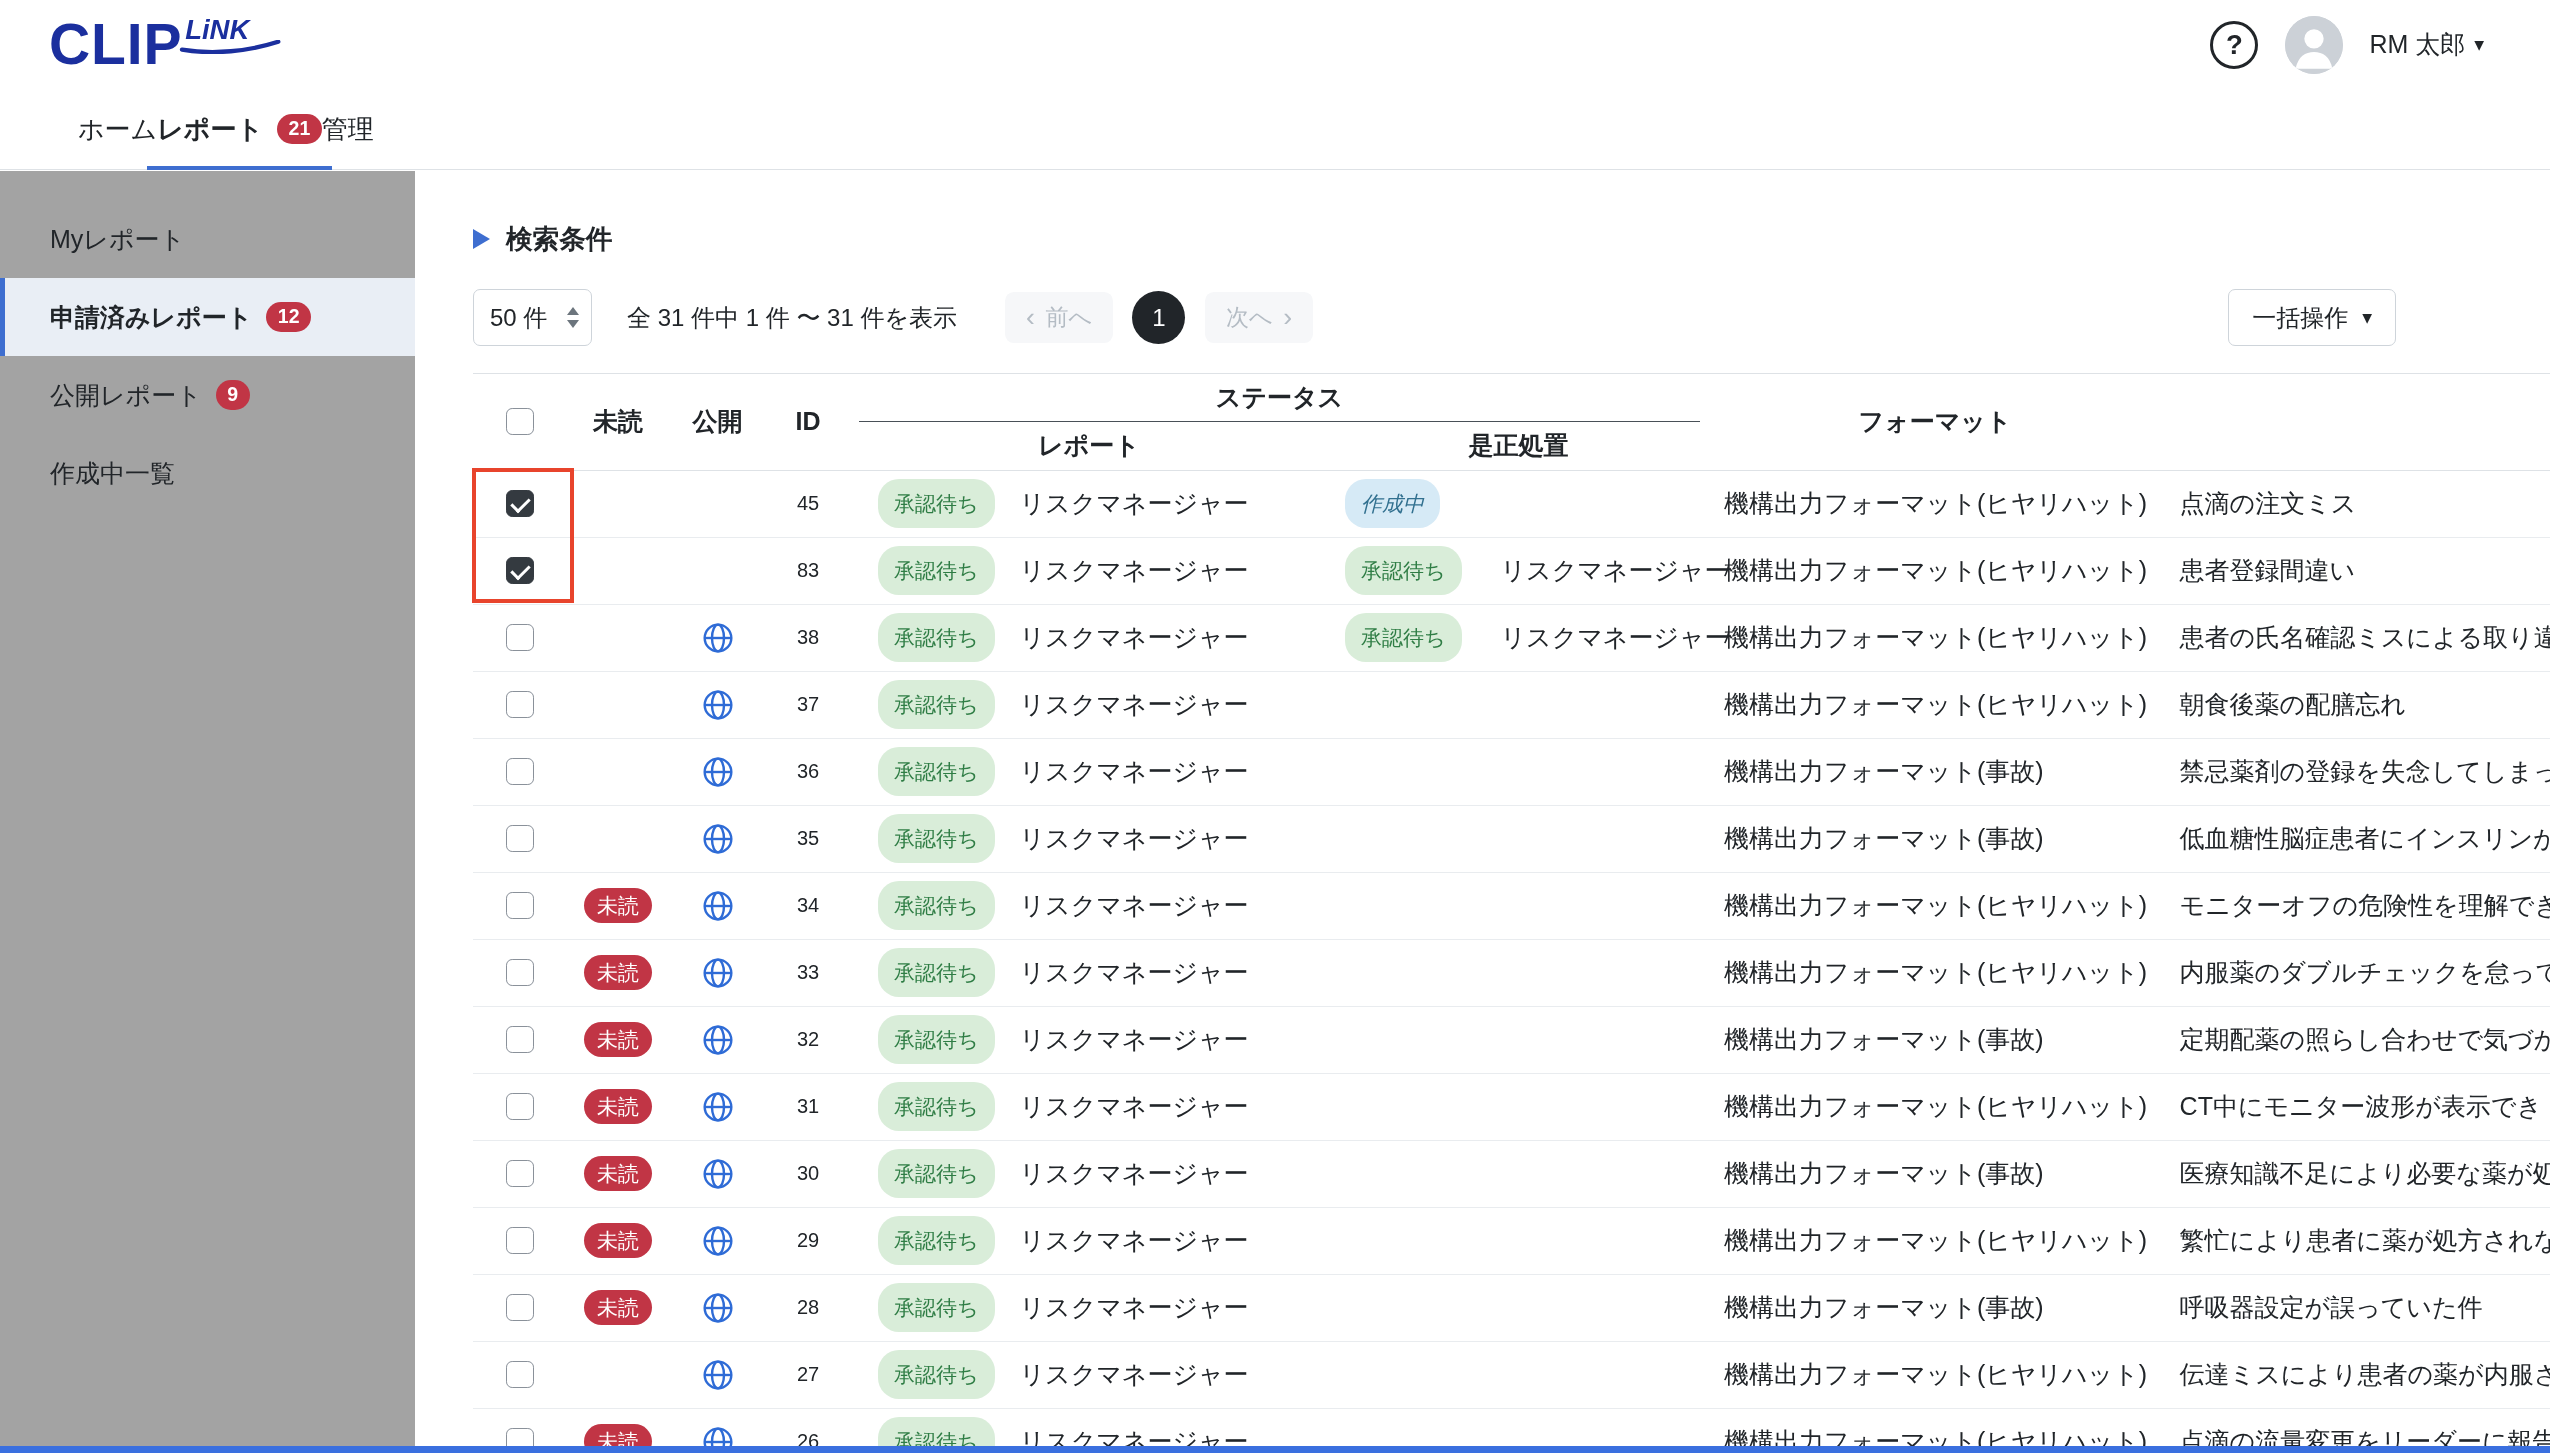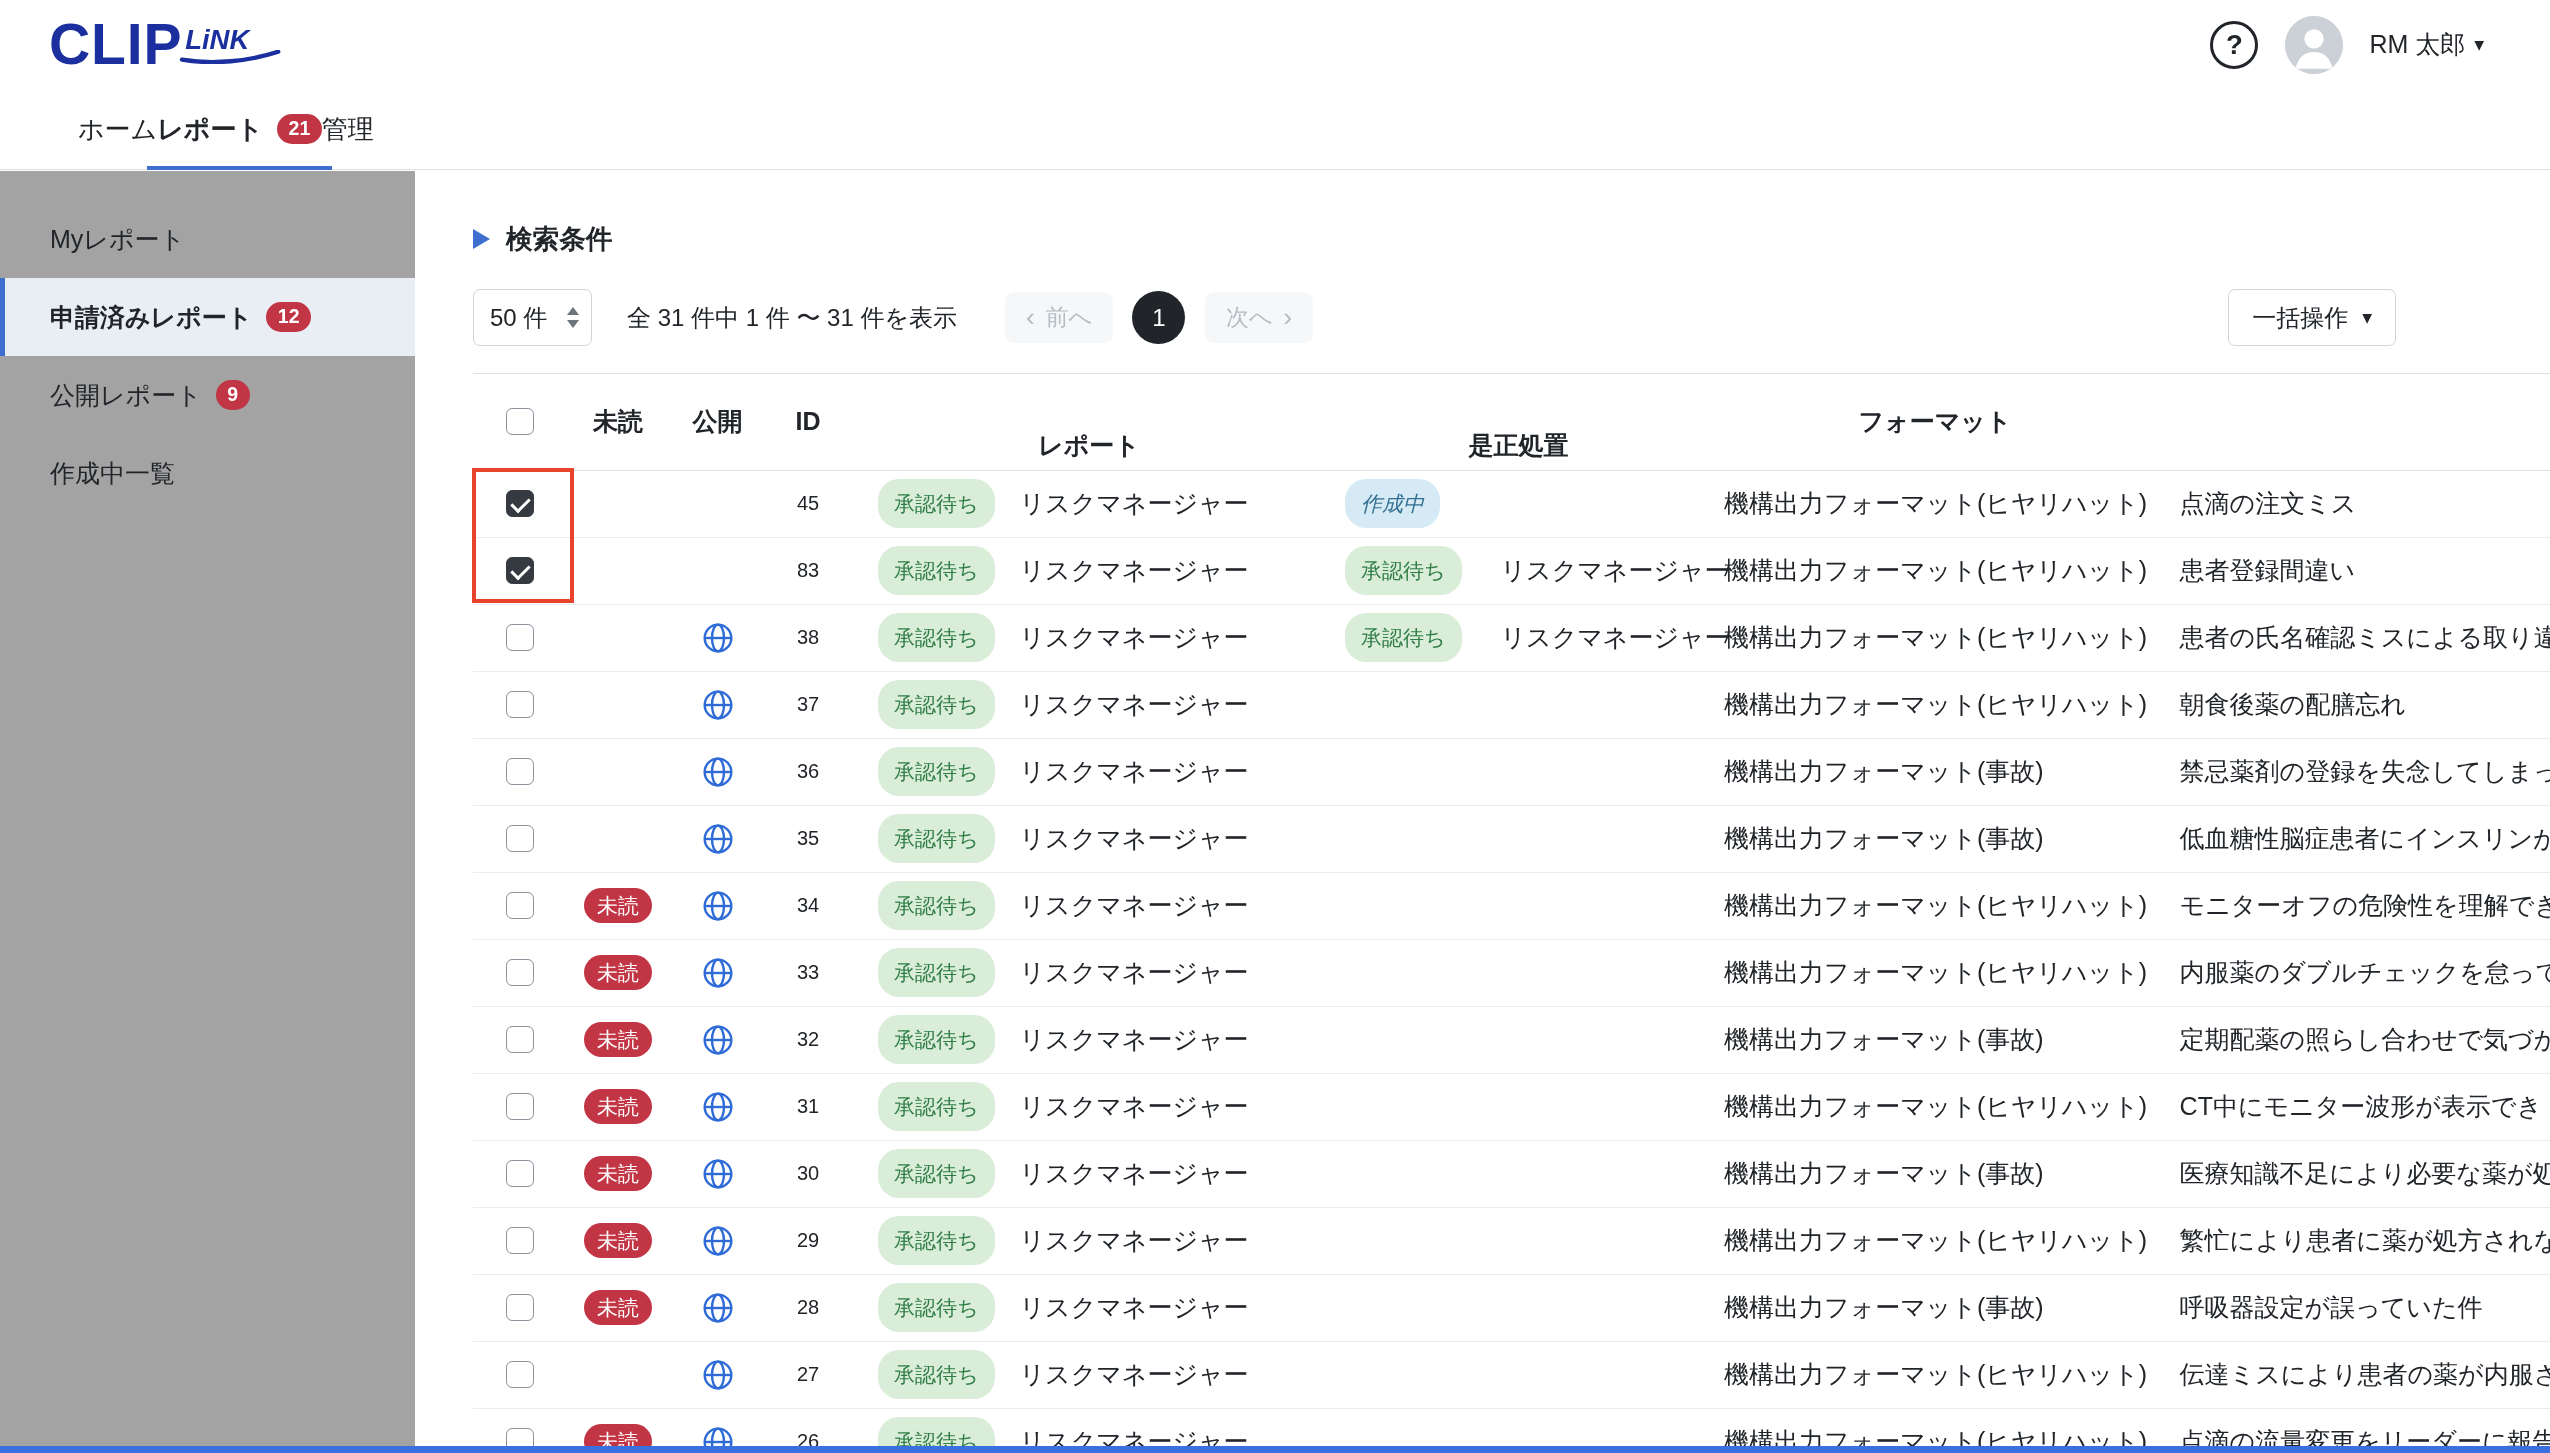--- a/index.html
+++ b/index.html
@@ -2,21 +2,21 @@
 <html style="font-size:14px"><head>
 <meta charset="utf-8">
 <style>
   * { margin:0; padding:0; box-sizing:border-box; }
   html,body { width:2550px; height:1453px; }
   body { font-family:"Liberation Sans","DejaVu Sans",sans-serif; background:#fff; color:#212529; }
   .page { position:relative; width:2550px; height:1453px; overflow:hidden; background:#fff; }
 
   
   .topbar { height:89px; display:flex; align-items:center; padding:0 66px 0 49px; }
-  .logo { display:flex; align-items:center; cursor:pointer; }
+  .logo { display:flex; align-items:flex-start; cursor:pointer; }
   .logo-clip { font-size:57px; font-weight:800; color:#1b2f9e; letter-spacing:0.9px; line-height:1; }
   .logo-link { position:relative; font-size:27.5px; font-weight:800; font-style:italic; color:#1b2f9e; margin-left:2.7px; line-height:1; padding-bottom:8.9px; }
   .logo-swoosh { position:absolute; left:-7px; bottom:-1.8px; }
   .topbar-right { margin-left:auto; display:flex; align-items:center; gap:26.6px; }
   .help-btn { width:48px; height:48px; border:3.5px solid #212529; border-radius:50%; display:flex; align-items:center; justify-content:center; font-weight:700; font-size:27.5px; color:#212529; cursor:pointer; }
   .avatar { width:58px; height:58px; border-radius:50%; overflow:hidden; background:#ccd1d7; }
   .user-name { font-size:25px; display:flex; align-items:center; gap:8.9px; cursor:pointer; }
   .caret { font-size:19.5px; color:#212529; }
 
   
@@ -174,20 +174,21 @@
     </div>
 
     <div class="table">
       <div class="thead grid-cols">
         <div class="th" style="grid-row:1/3; grid-column:1;">
           <span class="cb"></span>
         </div>
         <div class="th" style="grid-row:1/3; grid-column:2;">未読</div>
         <div class="th" style="grid-row:1/3; grid-column:3;">公開</div>
         <div class="th" style="grid-row:1/3; grid-column:4;">ID</div>
+        <div class="th th-group" style="grid-row:1; grid-column:5/7;">ステータス</div>
         <div class="th" style="grid-row:2; grid-column:5;">レポート</div>
         <div class="th" style="grid-row:1/3; grid-column:7;">フォーマット</div>
         <div class="th" style="grid-row:2; grid-column:6;">是正処置</div>
         <div class="th" style="grid-row:1/3; grid-column:8;"></div>
       </div>
       <div>
   <div class="trow grid-cols">
     <div class="cell c-center">
       <span class="cb checked"></span>
     </div>

